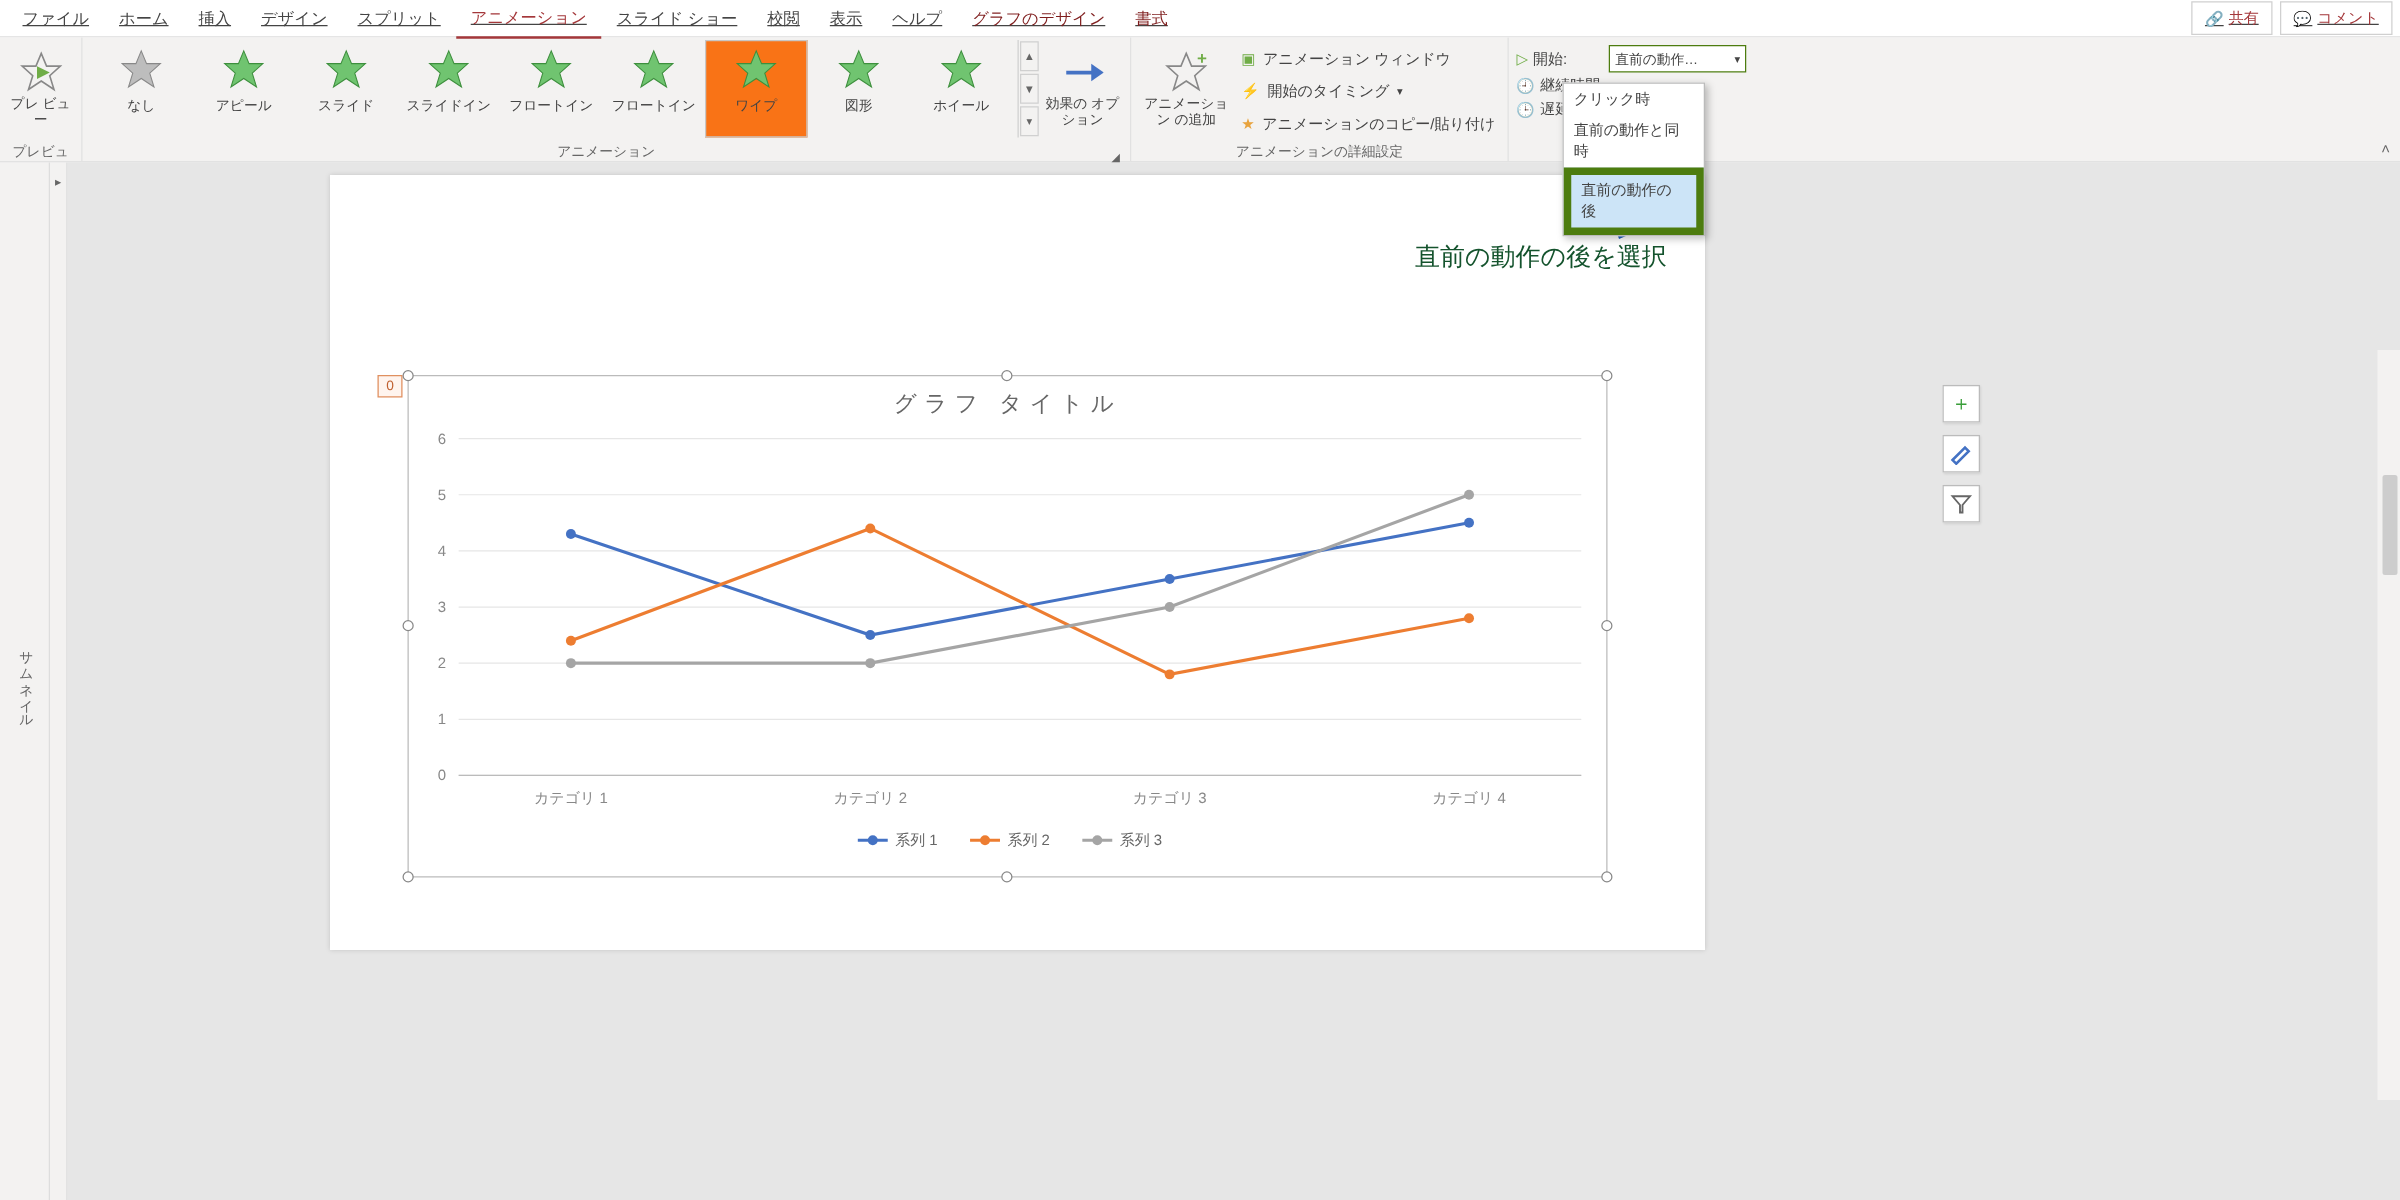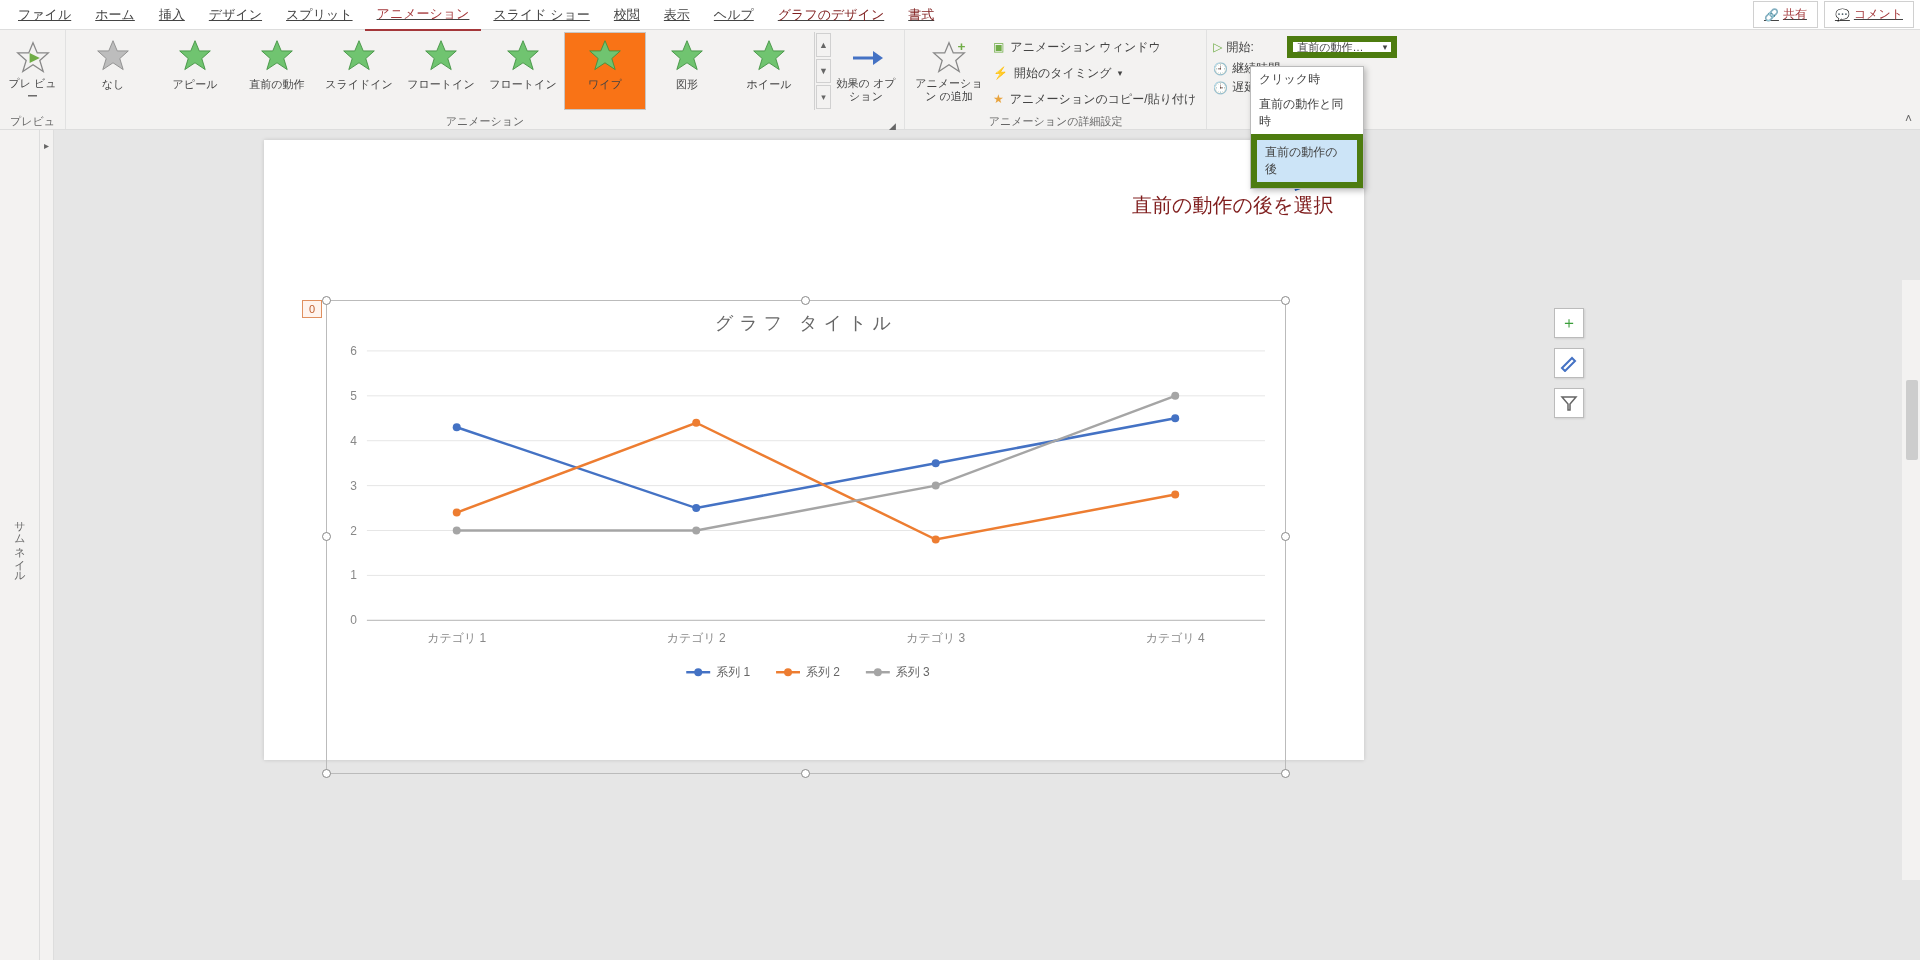--- a/index.html
+++ b/index.html
@@ -21,33 +21,33 @@
 .anim-item.sel { background:#f97316; border:1px solid #c8c6c4; }
 .star { width:34px; height:34px; }
 .anim-gallery { display:flex; }
 .gallery-spinners { display:flex; flex-direction:column; justify-content:center; gap:0; width:18px; border-left:1px solid #d0d0d0; margin-left:2px; }
 .spin-btn { height:24px; display:flex; align-items:center; justify-content:center; font-size:9px; color:#666; cursor:pointer; border:1px solid #d0d0d0; background:#f3f2f1; margin:1px; }
 .v-stack { display:flex; flex-direction:column; gap:4px; padding-top:4px; }
 .small-row { display:flex; align-items:center; gap:6px; font-size:12px; color:#444; cursor:pointer; height:22px; padding:0 4px; white-space:nowrap; }
 .small-row.disabled { color:#aaa; }
 .timing-grid { display:grid; grid-template-columns:70px 110px; column-gap:4px; row-gap:2px; padding-top:4px; }
 .timing-label { display:flex; align-items:center; gap:4px; font-size:12px; }
-.timing-field { border:6px solid #4d7c0f; background:#fff; height:22px; font-size:11px; padding:0 4px; display:flex; align-items:center; justify-content:space-between; cursor:pointer; }
+.timing-field { border:1px solid #4d7c0f; background:#fff; height:22px; font-size:11px; padding:0 4px; display:flex; align-items:center; justify-content:space-between; cursor:pointer; }
 .dropdown { position:absolute; top:66px; left:1250px; width:114px; background:#fff; border:1px solid #bbb; box-shadow:2px 2px 6px rgba(0,0,0,0.25); z-index:50; }
 .dd-item { padding:4px 8px; font-size:12px; cursor:pointer; }
 .dd-item.sel { background:#cce4f7; border:6px solid #4d7c0f; }
-.annot { position:absolute; top:192px; left:1132px; color:#7f1d1d; font-size:20px; font-weight:500; z-index:40; }
+.annot { position:absolute; top:192px; left:1132px; color:#14532d; font-size:20px; font-weight:500; z-index:40; }
 .annot-arrow { position:absolute; top:130px; left:1278px; z-index:40; }
 .workspace { position:absolute; top:130px; left:0; right:0; bottom:0; background:#e6e6e6; display:flex; }
 .thumb-rail { width:40px; background:#f3f2f1; border-right:1px solid #ddd; display:flex; align-items:center; justify-content:center; }
 .thumb-label { writing-mode:vertical-rl; font-size:11px; color:#666; }
 .thumb-expand { width:14px; background:#f3f2f1; border-right:1px solid #ddd; display:flex; align-items:flex-start; justify-content:center; padding-top:10px; color:#666; font-size:10px; cursor:pointer; }
 .canvas-area { flex:1; position:relative; overflow:hidden; }
 .slide { position:absolute; left:210px; top:10px; width:1100px; height:620px; background:#fff; box-shadow:0 0 4px rgba(0,0,0,0.15); }
-.chart-box { position:absolute; left:62px; top:160px; width:960px; height:474px; border:1px solid #bbb; }
+.chart-box { position:absolute; left:62px; top:160px; width:960px; height:402px; border:1px solid #bbb; }
 .tag0 { position:absolute; left:38px; top:160px; width:20px; height:18px; border:1px solid #e09060; background:#fff4ee; font-size:11px; display:flex; align-items:center; justify-content:center; color:#c06030; }
 .sel-handle { width:9px; height:9px; border:1px solid #888; background:#fff; border-radius:50%; position:absolute; }
 .float-btns { position:absolute; left:1290px; top:168px; display:flex; flex-direction:column; gap:10px; }
 .float-btn { width:30px; height:30px; border:1px solid #bbb; background:#fff; display:flex; align-items:center; justify-content:center; cursor:pointer; font-size:16px; box-shadow:1px 1px 2px rgba(0,0,0,0.1); }
 .chart-svg { position:absolute; inset:0; }
 .chart-title { text-align:center; font-size:18px; color:#666; letter-spacing:6px; padding-top:10px; font-weight:300; }
 .collapse-caret { position:absolute; right:8px; top:112px; font-size:12px; color:#666; cursor:pointer; }
 .right-scroll { position:absolute; right:0; top:150px; width:18px; height:600px; background:#f3f2f1; }
 .right-scroll .thumb { position:absolute; right:2px; top:100px; width:12px; height:80px; background:#cdcdcd; border-radius:2px; }
 </style>
@@ -107,21 +107,21 @@
           <div class="anim-item">
             <svg class="star" viewBox="0 0 40 40">
               <polygon points="20,2 25,14 38,14 28,23 32,36 20,28 8,36 12,23 2,14 15,14" fill="#70c470" stroke="#3d8f3d" stroke-width="1"></polygon>
             </svg>
             <span>アピール</span>
           </div>
           <div class="anim-item">
             <svg class="star" viewBox="0 0 40 40">
               <polygon points="20,2 25,14 38,14 28,23 32,36 20,28 8,36 12,23 2,14 15,14" fill="#70c470" stroke="#3d8f3d" stroke-width="1"></polygon>
             </svg>
-            <span>直前の動作</span>
+            <span>スライド</span>
           </div>
           <div class="anim-item">
             <svg class="star" viewBox="0 0 40 40">
               <polygon points="20,2 25,14 38,14 28,23 32,36 20,28 8,36 12,23 2,14 15,14" fill="#70c470" stroke="#3d8f3d" stroke-width="1"></polygon>
             </svg>
             <span>スライドイン</span>
           </div>
           <div class="anim-item">
             <svg class="star" viewBox="0 0 40 40">
               <polygon points="20,2 25,14 38,14 28,23 32,36 20,28 8,36 12,23 2,14 15,14" fill="#70c470" stroke="#3d8f3d" stroke-width="1"></polygon>

